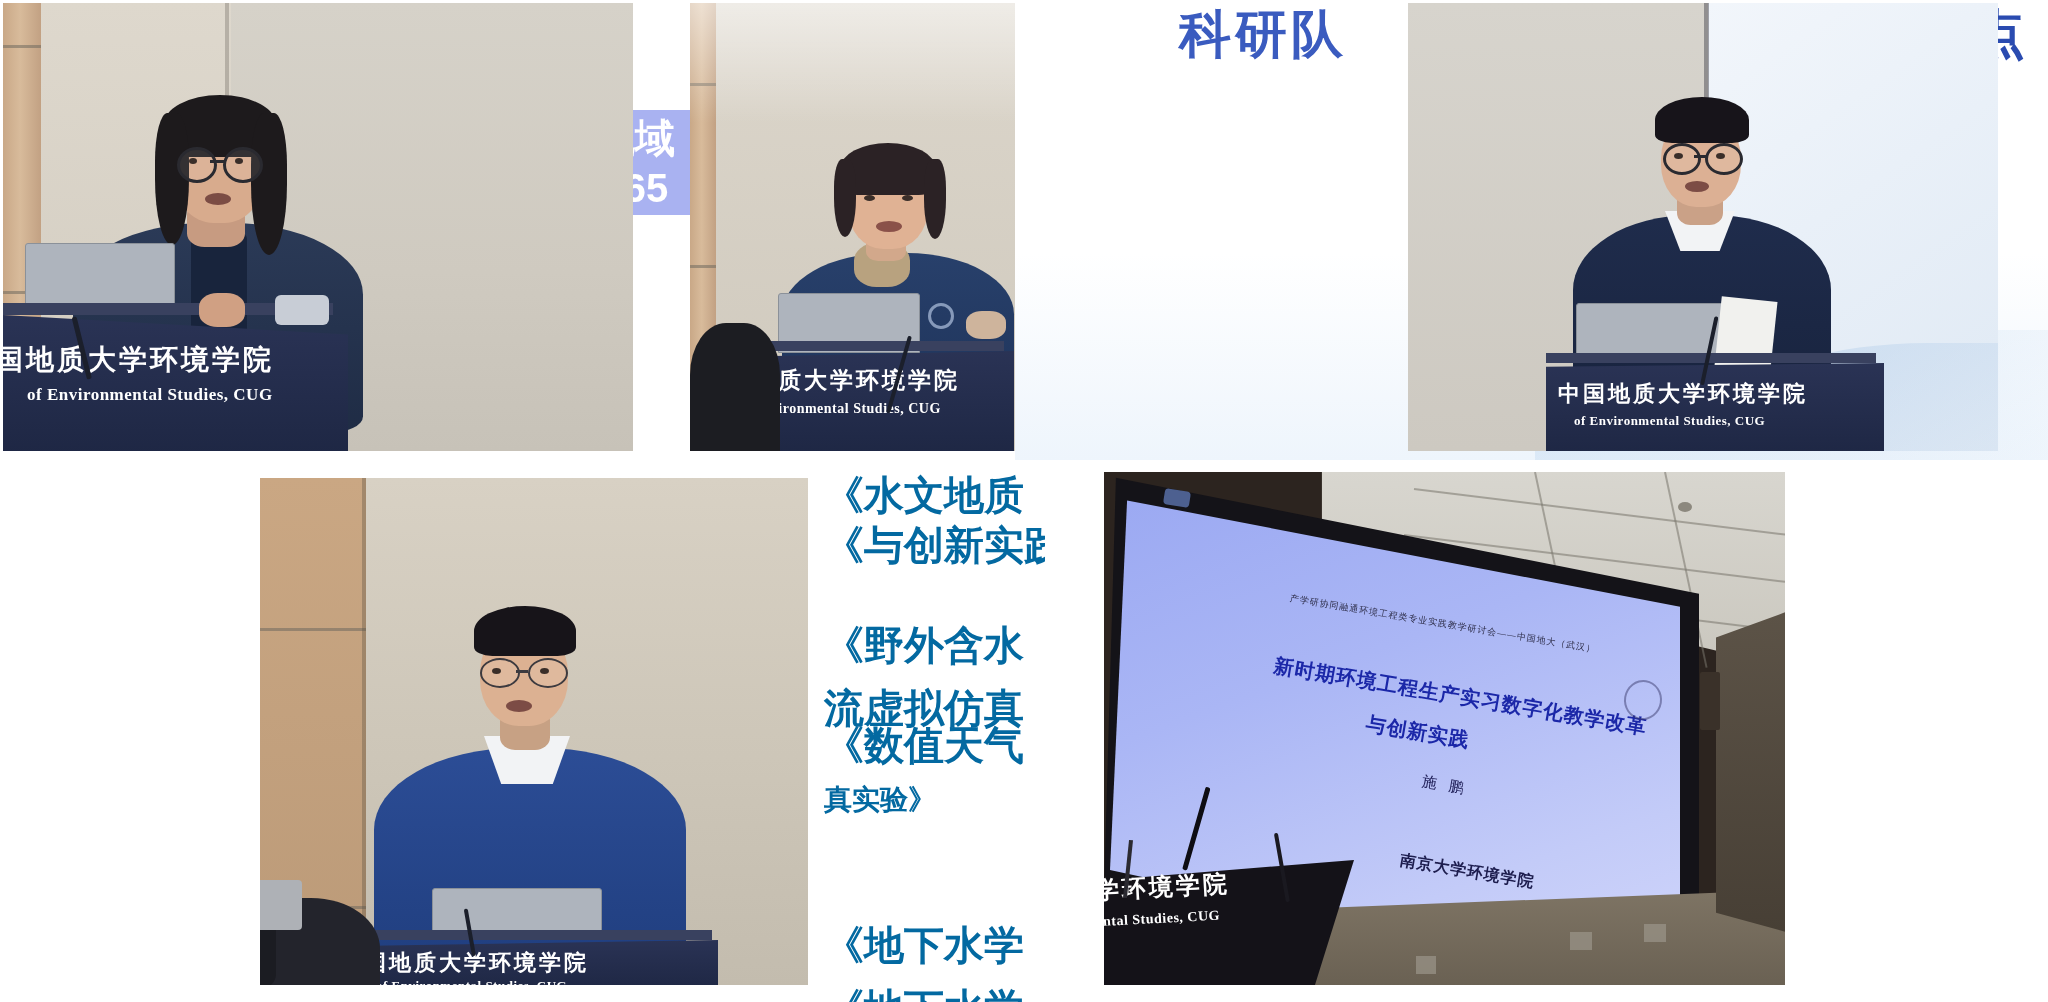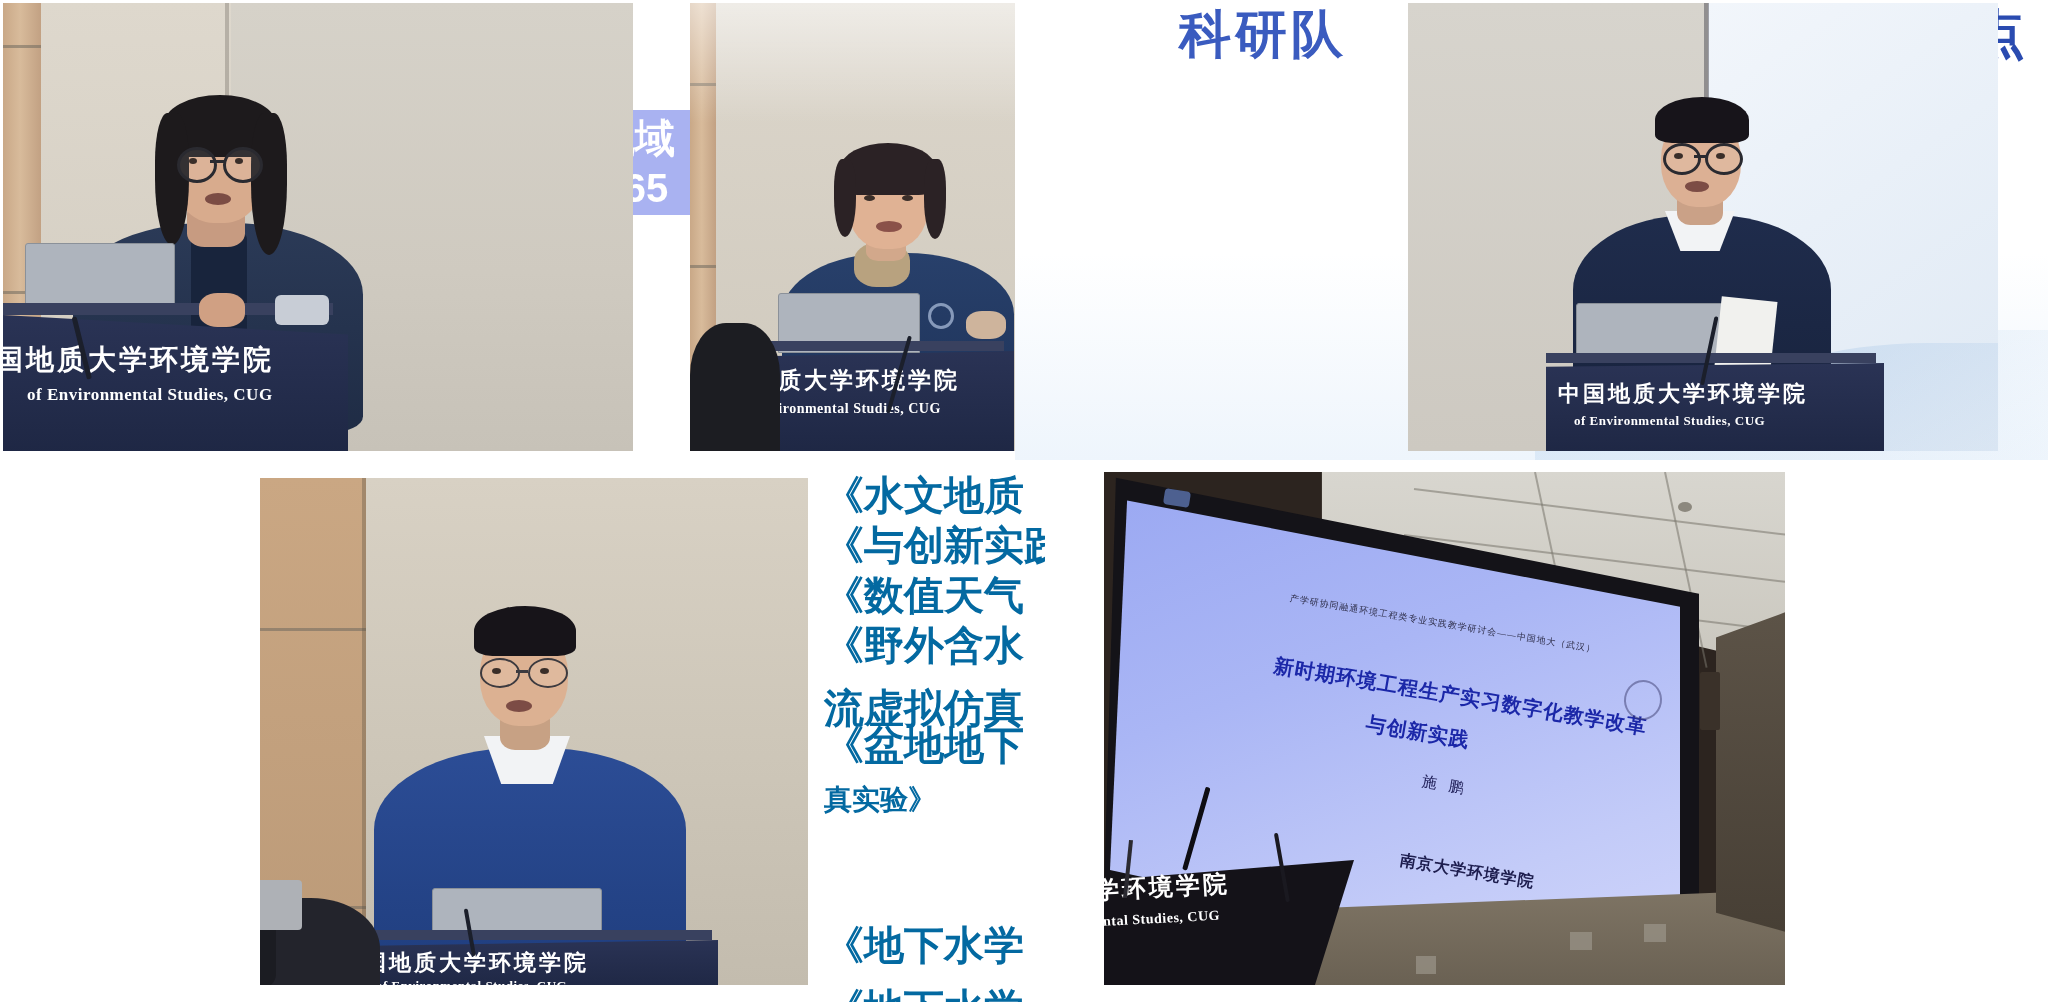--- a/index.html
+++ b/index.html
@@ -241,35 +241,34 @@
       <span class="ltext" style="font-size:40px;">《水文地质</span>
     </div>
 
     <div class="listrow" style="left:0;top:56px;">
       <span class="lnum" style="width:54px;font-size:40px;">4</span>
       <span class="ltext" style="font-size:40px;">《与创新实践</span>
     </div>
 
     <div class="listrow" style="left:0;top:106px;">
       <span class="lnum" style="width:54px;font-size:40px;">5</span>
-      <span class="ltext" style="font-size:40px;">《数值天气</span>
     </div>
 
     <div class="listrow" style="left:0;top:156px;align-items:flex-start;">
       <span class="lnum" style="width:54px;font-size:40px;padding-top:46px;">6</span>
       <span style="display:flex;flex-direction:column;">
         <span class="ltext" style="font-size:40px;">《野外含水</span>
         <span class="ltext" style="font-size:40px;margin-top:8px;">流虚拟仿真</span>
       </span>
     </div>
 
     <div class="listrow" style="left:0;top:256px;align-items:flex-start;">
       <span class="lnum" style="width:54px;font-size:40px;padding-top:46px;">7</span>
       <span style="display:flex;flex-direction:column;">
-        <span class="ltext" style="font-size:40px;">《盆地地下</span>
+        <span class="ltext" style="font-size:40px;">《数值天气</span>
         <span class="ltext" style="font-size:28px;margin-top:8px;">真实验》</span>
       </span>
     </div>
 
 
     <div class="listrow" style="left:0;top:456px;align-items:flex-start;">
       <span class="lnum" style="width:54px;font-size:40px;"></span>
       <span style="display:flex;flex-direction:column;">
         <span class="ltext" style="font-size:40px;">《地下水学</span>
         <span class="ltext" style="font-size:40px;margin-top:8px;">《地下水学</span>

